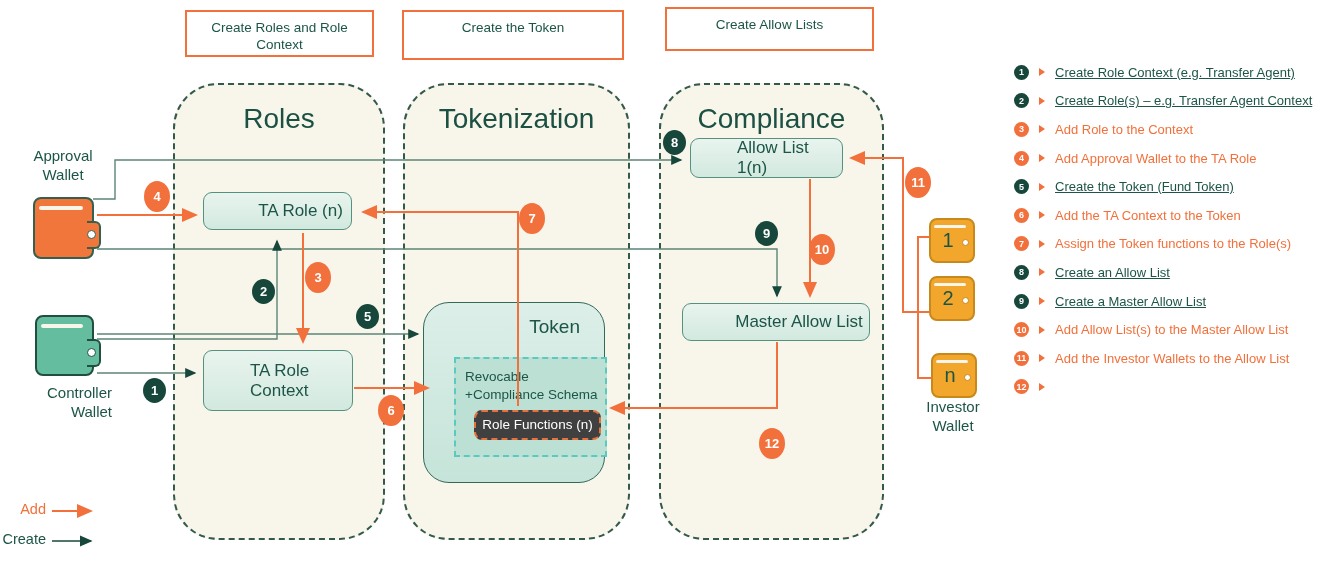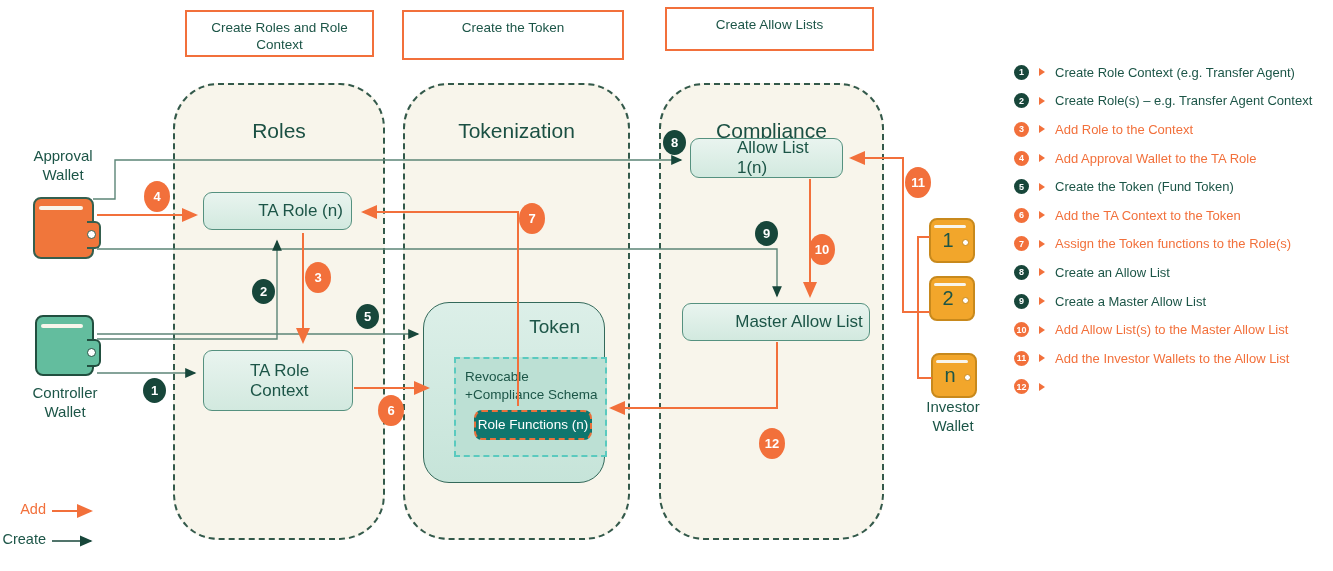--- a/index.html
+++ b/index.html
@@ -12,40 +12,40 @@
   .hb1 { left:185px; top:10px; width:189px; height:47px; }
   .hb2 { left:402px; top:10px; width:222px; height:50px; }
   .hb3 { left:665px; top:7px;  width:209px; height:44px; }
 
   
   .container { position:absolute; top:83px; height:457px; background:#F8F5EB;
                border:2px dashed #33594A; border-radius:45px; z-index:1; }
   .c-roles        { left:173px; width:212px; }
   .c-tokenization { left:403px; width:227px; }
   .c-compliance   { left:659px; width:225px; }
-  .c-title { margin-top:34px; text-align:center; font-size:21px; color:#1B5043; }
+  .c-title { margin-top:18px; text-align:center; font-size:28px; color:#1B5043; }
 
   
   .node { position:absolute; background:linear-gradient(#E9F4EF,#D2E9DF);
           border:1.5px solid #55917F; border-radius:9px; color:#1C5547;
           display:flex; align-items:center; justify-content:center; font-size:17px; z-index:2;padding-left:46px; }
   .n-ta-role  { left:203px; top:192px; width:149px; height:38px; }
   .n-ta-ctx   { left:203px; top:350px; width:150px; height:61px; }
   .n-allow    { left:690px; top:138px; width:153px; height:40px; }
   .n-master   { left:682px; top:303px; width:188px; height:38px; }
 
   .token-box { position:absolute; left:423px; top:302px; width:182px; height:181px;
                background:linear-gradient(#DCEFE8,#C6E4D9); border:1.5px solid #33695A;
                border-radius:26px; z-index:2; }
   .token-label { position:absolute; top:13px; right:24px; font-size:19px; color:#1C5547; }
   .schema-box { position:absolute; left:30px; top:54px; width:153px; height:100px;
                 background:#BCE0D4; border:2px dashed #5ACABF; padding:9px 0 0 9px;
                 font-size:13.5px; line-height:18px; color:#1C5547; }
-  .role-func { position:absolute; left:18px; top:51px; width:118px; height:30px;
-               background:#0f766e; border:2px dashed #E8713B; border-radius:8px; color:#ffffff;
+  .role-func { position:absolute; left:18px; top:51px; width:127px; height:30px;
+               background:#404040; border:2px dashed #E8713B; border-radius:8px; color:#ffffff;
                display:flex; align-items:center; justify-content:center; font-size:13.5px; }
 
   
   .wallet { position:absolute; border-radius:8px; z-index:2; }
   .wallet .flap { position:absolute; left:4px; right:9px; top:7px; height:4px;
                   background:#F8F5EB; border-radius:2px; }
   .wallet .tab { position:absolute; border-radius:0 6px 6px 0; }
   .wallet .clasp { position:absolute; background:#ffffff; border-radius:50%; }
   .w-approval { left:33px; top:197px; width:61px; height:62px; background:#F0763B; border:2.5px solid #355F4E; }
   .w-approval .tab { right:-9px; top:22px; width:14px; height:28px; background:#F0763B; border:2.5px solid #355F4E; border-left:none; }
@@ -57,21 +57,21 @@
            display:flex; align-items:center; justify-content:center; }
   .w-inv .flap { top:5px; left:3px; right:7px; height:3px; }
   .w-inv .num { font-size:20px; color:#1C5547; margin-right:8px; }
   .w-inv .clasp { width:7px; height:7px; right:4px; top:19px; border:1px solid #C8891C; }
   .w-inv1 { left:929px; top:218px; }
   .w-inv2 { left:929px; top:276px; }
   .w-invn { left:931px; top:353px; }
 
   .wlabel { position:absolute; text-align:center; font-size:15px; line-height:19px; color:#1C5547; z-index:2; }
   .wl-approval   { left:16px;  top:146px; width:94px; }
-  .wl-controller { left:18px;  top:383px; width:94px; }
+  .wl-controller { left:18px;  top:383px; width:94px;text-align:right; }
   .wl-investor   { left:906px; top:397px; width:94px; }
 
   
   svg.wires { position:absolute; left:0; top:0; z-index:3; pointer-events:none; }
 
   
   .badge { position:absolute; border-radius:50%; color:#ffffff; font-weight:bold; font-size:13px;
            display:flex; align-items:center; justify-content:center; z-index:4; }
   .badge.create { width:23px; height:25px; background:#17463A; }
   .badge.add    { width:26px; height:31px; background:#F2703B; }
@@ -85,21 +85,21 @@
   
   .steps { position:absolute; left:1014px; top:58px; width:318px; z-index:2; }
   .step-row { height:28.6px; display:flex; align-items:center; }
   .step-dot { width:15px; height:15px; border-radius:50%; color:#ffffff; font-size:9px; font-weight:bold;
               display:flex; align-items:center; justify-content:center; flex:0 0 15px; }
   .step-row.create .step-dot { background:#17463A; }
   .step-row.add    .step-dot { background:#F2703B; }
   .step-tri { width:0; height:0; border-left:6px solid #F2703B; border-top:4px solid transparent;
               border-bottom:4px solid transparent; margin-left:10px; }
   .step-label { margin-left:10px; font-size:13px; white-space:nowrap; }
-  .step-row.create .step-label { color:#1C5547; }
+  .step-row.create .step-label { color:#1C5547;text-decoration:underline; }
   .step-row.add    .step-label { color:#F2703B; }
 
   
   .key-label { position:absolute; width:54px; text-align:right; font-size:14.5px; z-index:2; }
   .key-add    { left:-8px; top:501px; color:#F2703B; }
   .key-create { left:-8px; top:531px; color:#1C5547; }
 </style>
 </head>
 <body>
 

